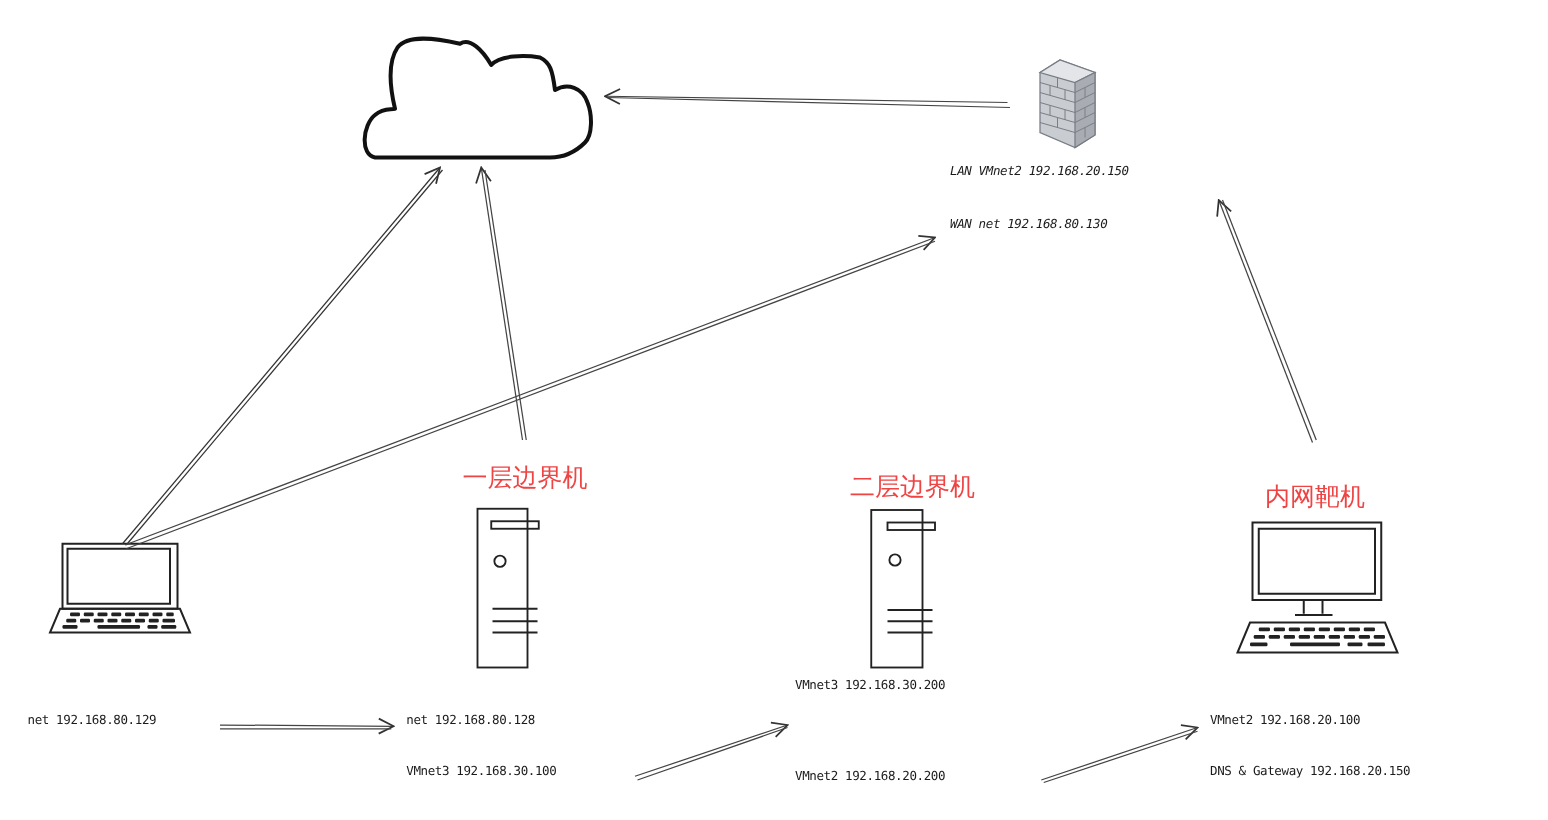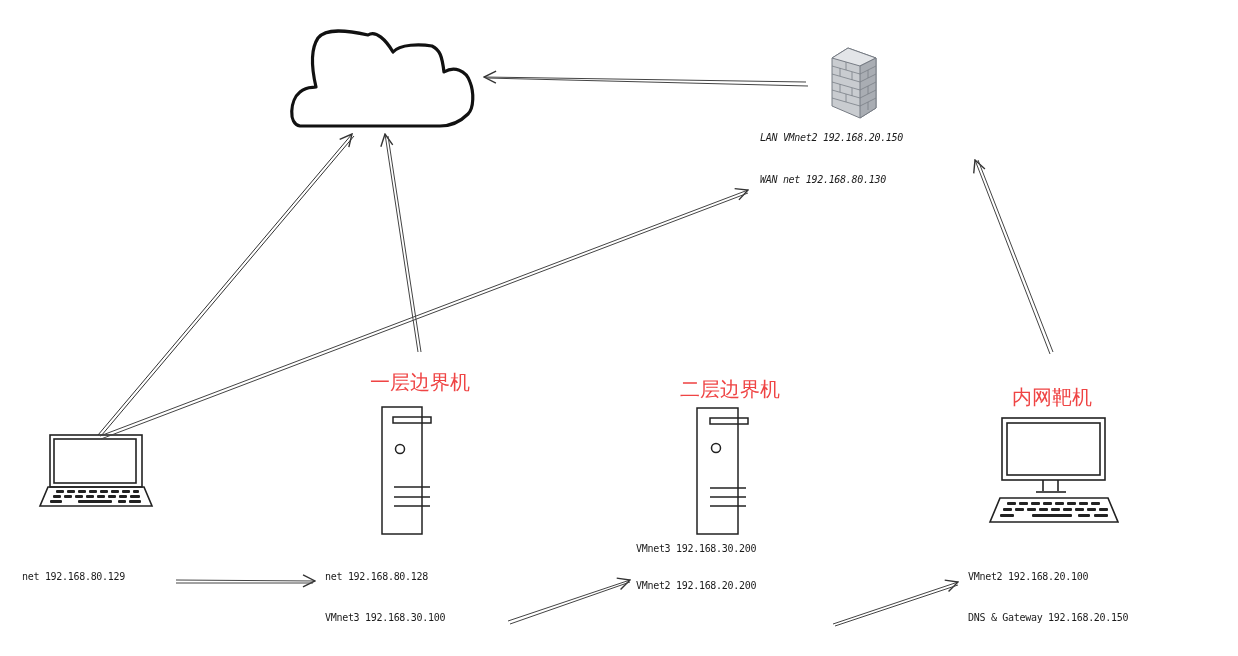--- a/index.html
+++ b/index.html
@@ -169,15 +169,15 @@
 <div class="lbl ital" style="left:760px; top:174px;">WAN net 192.168.80.130</div>
 
 <div class="node-title" style="left:370px; top:369px;">一层边界机</div>
 <div class="node-title" style="left:680px; top:376px;">二层边界机</div>
 <div class="node-title" style="left:1012px; top:357px;margin-top:27px;">内网靶机</div>
 
 <div class="lbl" style="left:22px; top:571px;">net 192.168.80.129</div>
 <div class="lbl" style="left:325px; top:571px;">net 192.168.80.128</div>
 <div class="lbl" style="left:325px; top:612px;">VMnet3 192.168.30.100</div>
 <div class="lbl" style="left:636px; top:543px;">VMnet3 192.168.30.200</div>
-<div class="lbl" style="left:636px; top:580px;">VMnet2 192.168.20.200</div>
+<div class="lbl" style="left:636px; top:616px;">VMnet2 192.168.20.200</div>
 <div class="lbl" style="left:968px; top:571px;">VMnet2 192.168.20.100</div>
 <div class="lbl" style="left:968px; top:612px;">DNS &amp; Gateway 192.168.20.150</div>
 
 </body></html>

